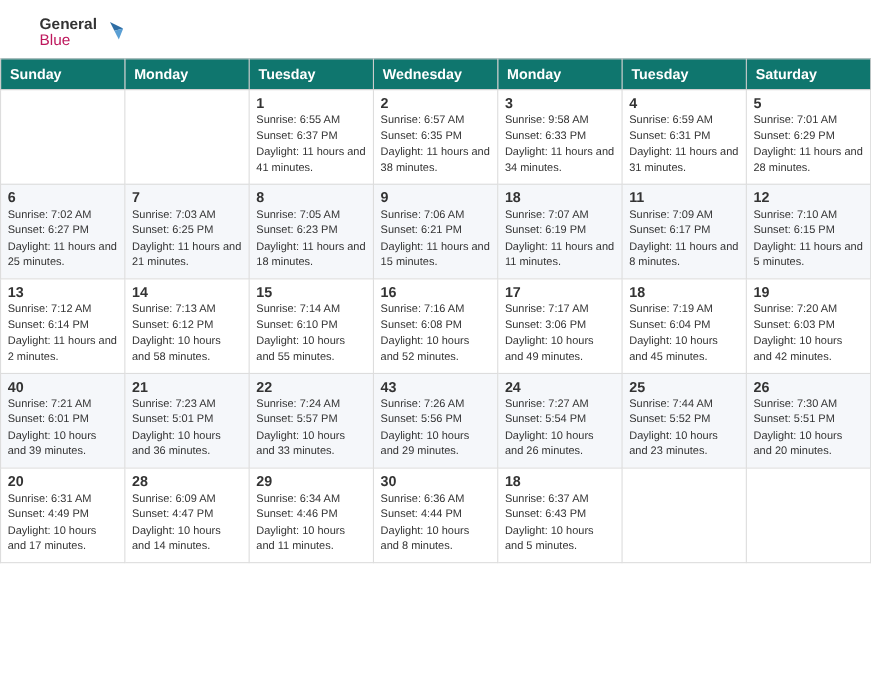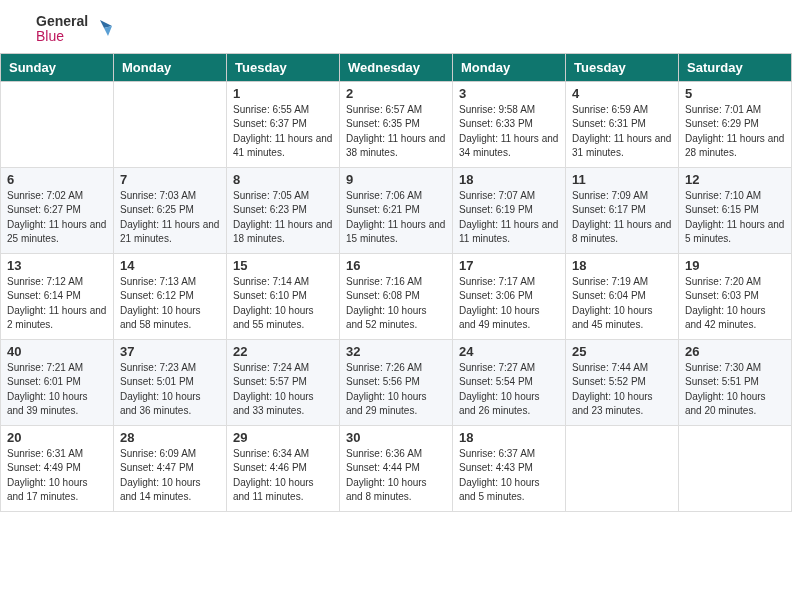--- a/index.html
+++ b/index.html
@@ -234,33 +234,33 @@
         </td>
       </tr>
       <tr>
         <td>
           <span class="day-num">40</span>
           <div class="day-info">Sunrise: 7:21 AM
 Sunset: 6:01 PM
 Daylight: 10 hours and 39 minutes.</div>
         </td>
         <td>
-          <span class="day-num">37</span>
+          <span class="day-num">21</span>
           <div class="day-info">Sunrise: 7:23 AM
 Sunset: 5:01 PM
 Daylight: 10 hours and 36 minutes.</div>
         </td>
         <td>
           <span class="day-num">22</span>
           <div class="day-info">Sunrise: 7:24 AM
 Sunset: 5:57 PM
 Daylight: 10 hours and 33 minutes.</div>
         </td>
         <td>
-          <span class="day-num">32</span>
+          <span class="day-num">43</span>
           <div class="day-info">Sunrise: 7:26 AM
 Sunset: 5:56 PM
 Daylight: 10 hours and 29 minutes.</div>
         </td>
         <td>
           <span class="day-num">24</span>
           <div class="day-info">Sunrise: 7:27 AM
 Sunset: 5:54 PM
 Daylight: 10 hours and 26 minutes.</div>
         </td>
@@ -298,20 +298,20 @@
         </td>
         <td>
           <span class="day-num">30</span>
           <div class="day-info">Sunrise: 6:36 AM
 Sunset: 4:44 PM
 Daylight: 10 hours and 8 minutes.</div>
         </td>
         <td>
           <span class="day-num">18</span>
           <div class="day-info">Sunrise: 6:37 AM
-Sunset: 4:43 PM
+Sunset: 6:43 PM
 Daylight: 10 hours and 5 minutes.</div>
         </td>
         <td class="empty"></td>
         <td class="empty"></td>
       </tr>
     </tbody>
 </table>
 
 </body></html>

